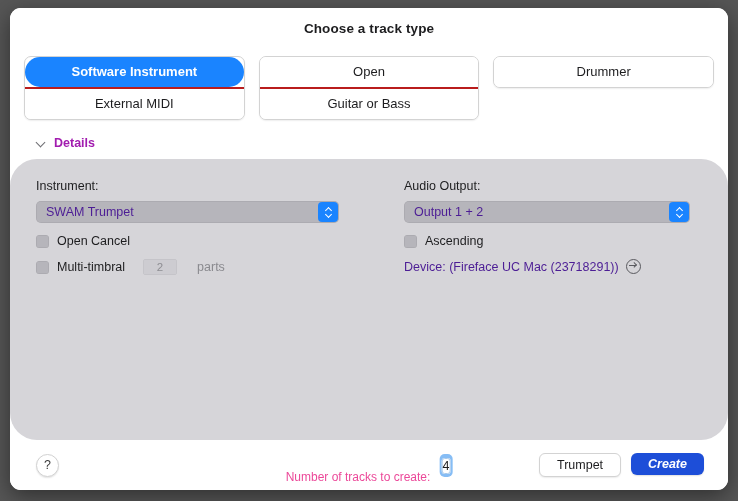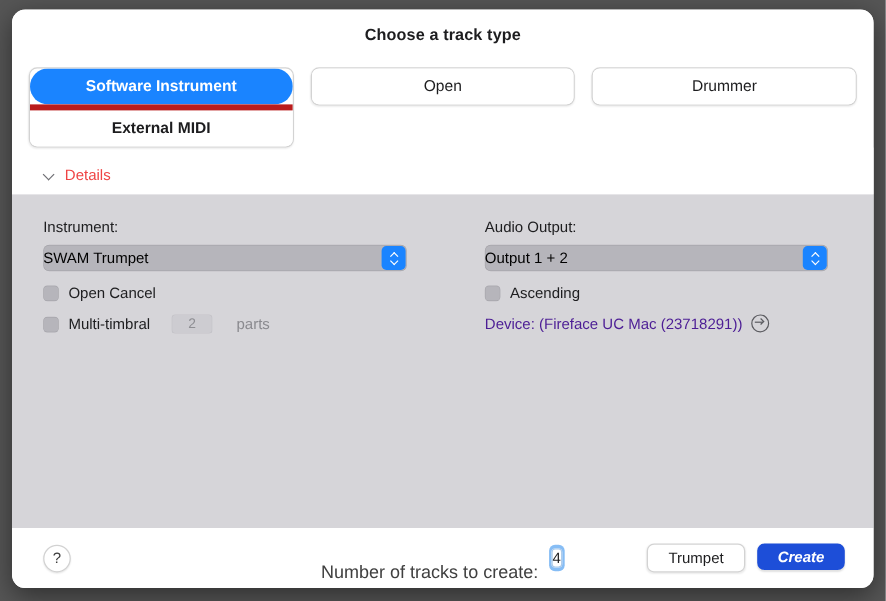--- a/index.html
+++ b/index.html
@@ -64,22 +64,21 @@
     height: 30px;
     line-height: 30px;
     text-align: center;
     font-size: 13px;
     color: #1d1d1f;
     background: #ffffff;
     cursor: default;
     user-select: none;
   }
   .type-option + .type-option {
-    border-top: 5px solid #b91c1c;
-    font-weight: bold;
+    border-top: 2px solid #b91c1c;
   }
   .type-option.selected {
     background: #1a84ff;
     color: #ffffff;
     font-weight: bold;
     border-top-color: #1a84ff;
     border-radius: 15px;
   }
 
   
@@ -102,30 +101,31 @@
     left: 0px;
     top: 1px;
     width: 6px;
     height: 6px;
     border-right: 1.4px solid #6e6e73;
     border-bottom: 1.4px solid #6e6e73;
     transform: rotate(45deg);
   }
   .details-label {
     font-size: 12.5px;
-    font-weight: normal;
-    color: #ef4444;
+    font-weight: bold;
+    color: #a21caf;
   }
 
   
   .details-panel {
     background: #d6d5d9;
     flex: 1 1 auto;
     position: relative;
     padding: 20px 0 0 0;
+    border-radius: 27px;
   }
   .columns {
     display: flex;
   }
   .col-left {
     width: 382px;
     padding-left: 26px;
     box-sizing: border-box;
   }
   .col-right {
@@ -148,21 +148,22 @@
     display: flex;
     align-items: center;
     box-shadow: inset 0 0 0 0.5px rgba(0,0,0,0.10);
     cursor: default;
     user-select: none;
   }
   .popup-left { width: 303px; }
   .popup-right { width: 286px; }
   .popup-value {
     font-size: 12.5px;
-    color: #000000;
+    color: #4c1d95;
+    padding-left: 10px;
     flex: 1 1 auto;
     white-space: nowrap;
     overflow: hidden;
   }
   .popup-arrows {
     width: 20px;
     height: 20px;
     margin-right: 1px;
     background: #1a84ff;
     border-radius: 4px;
@@ -307,22 +308,22 @@
   }
   .tracks-group {
     position: absolute;
     left: 50%;
     transform: translateX(-50%);
     display: flex;
     align-items: center;
     gap: 9px;
   }
   .tracks-label {
-    font-size: 15px;
-    color: #404040;
+    font-size: 12px;
+    color: #ec4899;
     margin-top: 24px;
   }
   .tracks-input-wrap {
     padding: 2px;
     border-radius: 5px;
     background: #86bdf5;
   }
   .tracks-input {
     width: 40px;
     height: 18px;
@@ -377,20 +378,21 @@
 
     <div class="type-groups">
 
       <div class="type-group">
         <div class="type-option selected">Software Instrument</div>
         <div class="type-option">External MIDI</div>
       </div>
 
       <div class="type-group">
         <div class="type-option">Open</div>
+        <div class="type-option">Guitar or Bass</div>
       </div>
 
       <div class="type-group">
         <div class="type-option">Drummer</div>
       </div>
 
     </div>
 
     <div class="details-row">
       <span class="chevron-down"></span>

